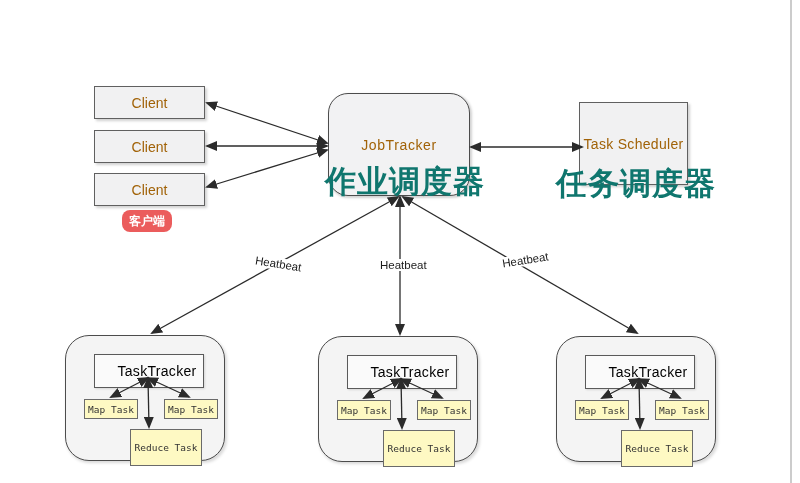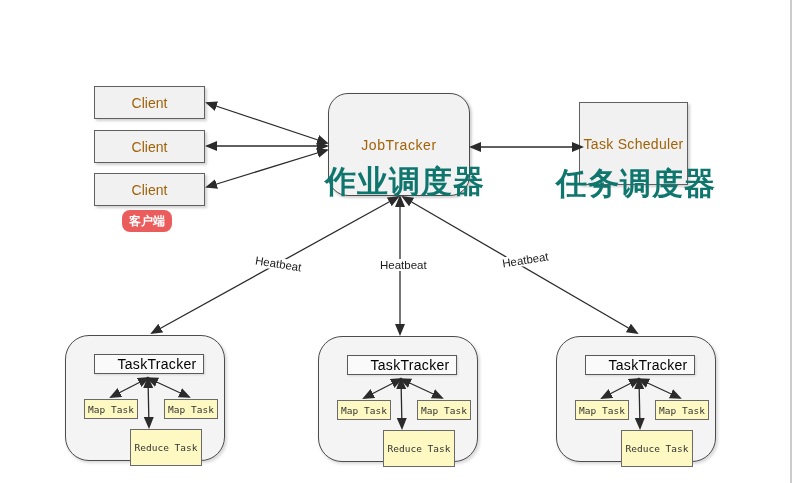--- a/index.html
+++ b/index.html
@@ -17,21 +17,21 @@
   .rounded { border-radius: 22px; border-color: #4c4c4c; background: #f2f2f3; }
 
   .client-box { left: 94px; width: 111px; height: 33px; }
   .jobtracker-box { left: 328px; top: 93px; width: 142px; height: 103px;
                     border-radius: 20px; letter-spacing: 0.6px; }
   .scheduler-box { left: 579px; top: 102px; width: 109px; height: 83px; letter-spacing: 0.3px; }
 
   .group { position: absolute; width: 160px; height: 126px; background: #f4f4f4;
            border: 1.6px solid #4c4c4c; border-radius: 24px;
            box-shadow: 1.5px 2px 3px rgba(0,0,0,0.15); }
-  .group .tracker { position: absolute; left: 28px; top: 18px; width: 110px; height: 20px;
+  .group .tracker { position: absolute; left: 28px; top: 18px; width: 110px; height: 34px;
                     background: #fafafa; border: 1.3px solid #5a5a5a; display: flex;
                     align-items: center; justify-content: center; font-size: 14px;
                     color: #000; letter-spacing: 0.3px; box-shadow: 1px 1px 2px rgba(0,0,0,0.12); padding-left: 16px; }
   .group .task { position: absolute; background: #fef9c3; border: 1px solid #6a6a6a;
                  display: flex; align-items: center; justify-content: center;
                  font-family: "DejaVu Sans Mono", monospace; font-size: 9.5px; color: #333; }
   .group .map1 { left: 18px; top: 63px; width: 54px; height: 20px; }
   .group .map2 { left: 98px; top: 63px; width: 54px; height: 20px; }
   .group .reduce { left: 64px; top: 93px; width: 72px; height: 37px; }
 

